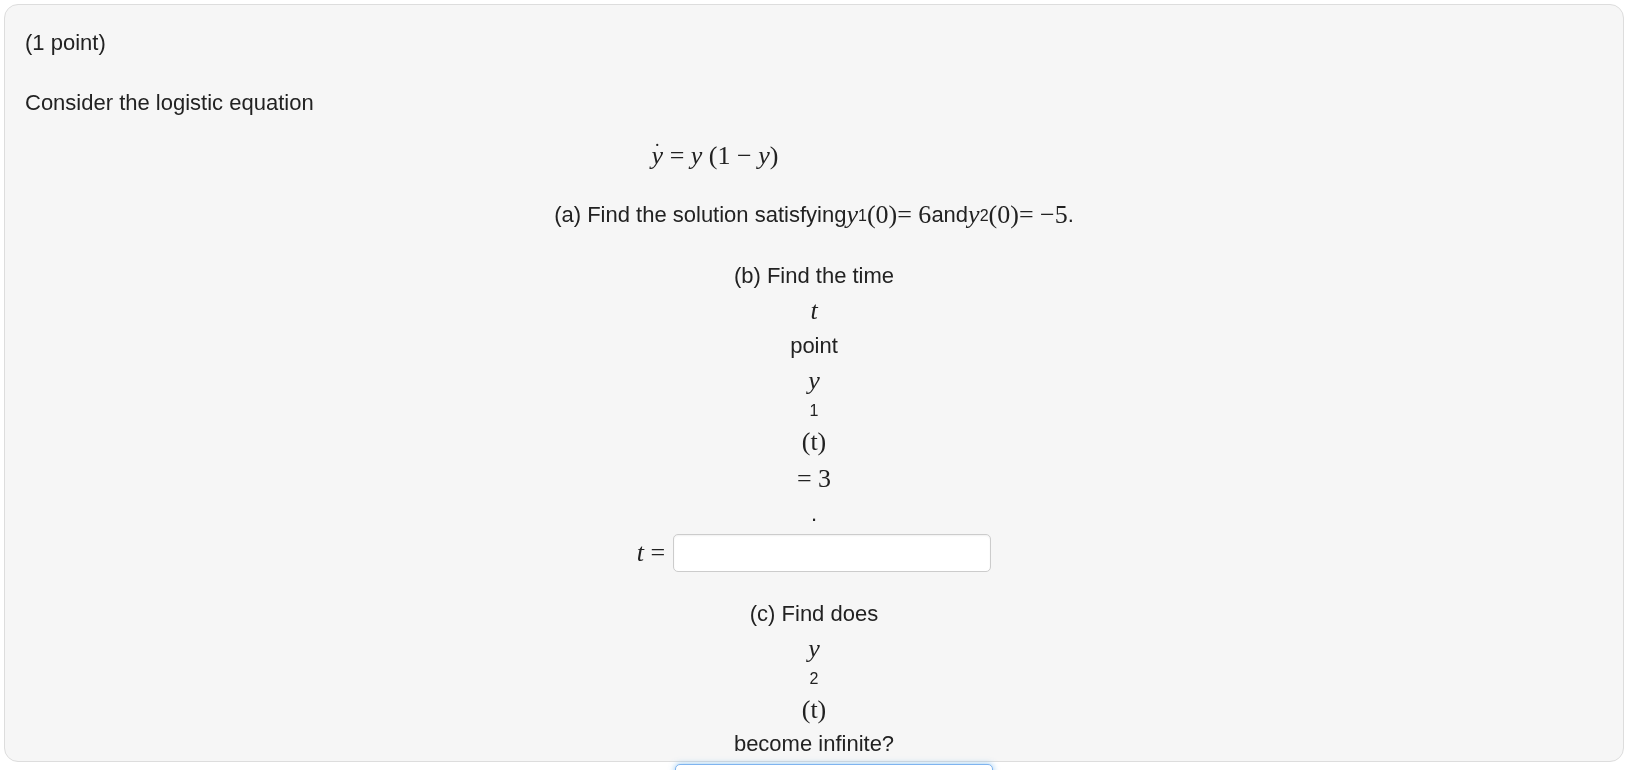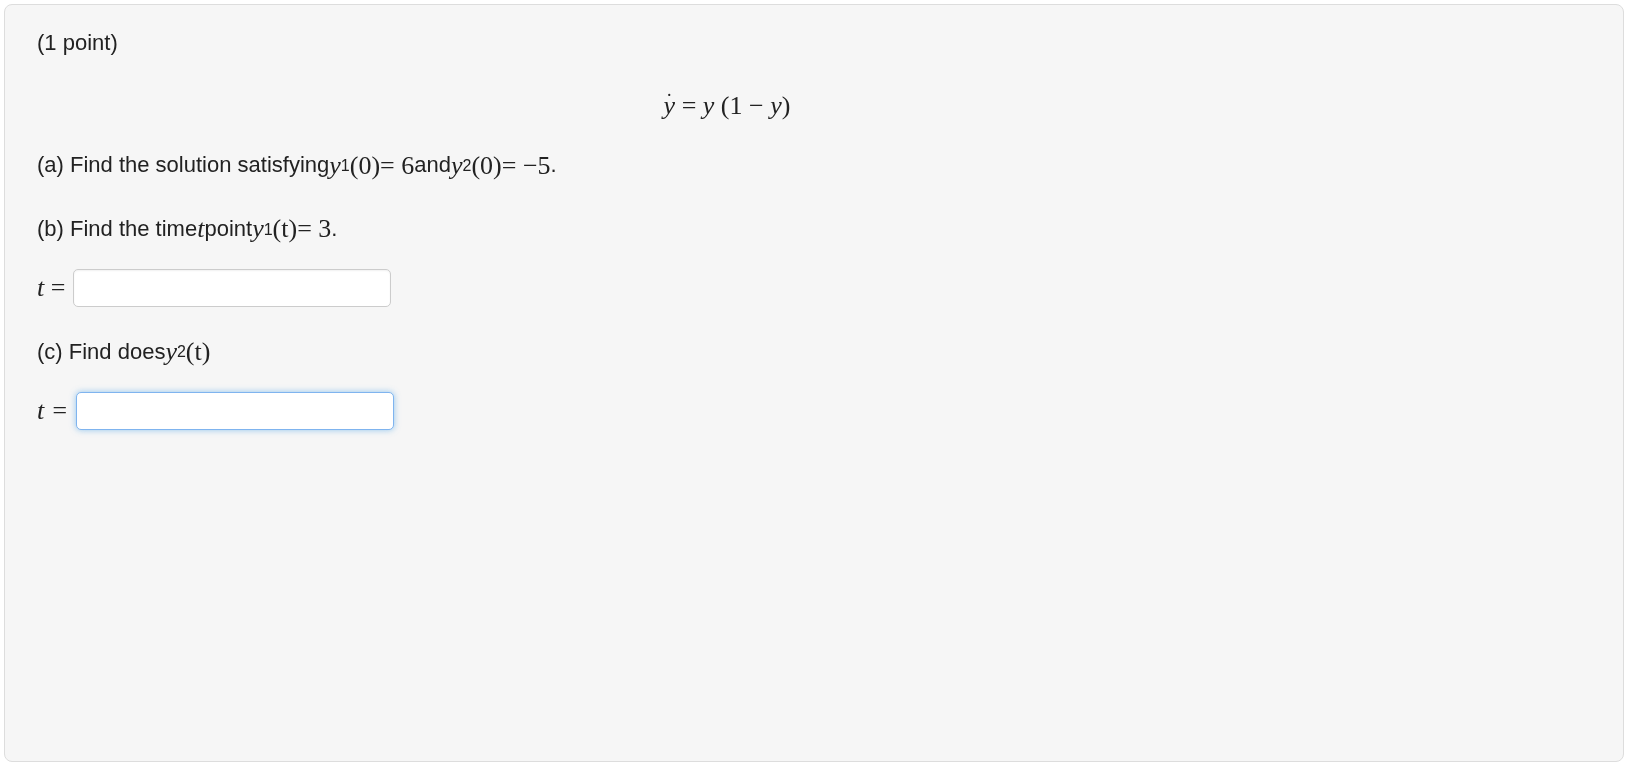--- a/index.html
+++ b/index.html
@@ -9,23 +9,23 @@
     height: 770px;
     background: #fff;
     font-family: Arial, Helvetica, sans-serif;
   }
   .panel {
     box-sizing: border-box;
     width: 1620px;
     height: 758px;
     margin: 4px;
     border: 1px solid #ddd;
-    border-radius: 8px;
+    border-radius: 14px;
     background: #f6f6f6;
-    padding: 22px 20px 20px 32px;
+    padding: 22px 20px 20px 20px;
     font-size: 22px;
     color: #222;
     line-height: 1.45;
     position: relative;
   }
   .pts {
     margin-bottom: 28px;
   }
   .intro {
     margin-bottom: 14px;
@@ -44,22 +44,22 @@
   .dotwrap .dot {
     position: absolute;
     top: -10px; left: 50%;
     transform: translateX(-50%);
     font-style: normal;
     font-size: 18px;
   }
   .mi { font-family: "Times New Roman", Times, serif; font-style: italic; font-size: 26px; }
   .mu { font-family: "Times New Roman", Times, serif; font-style: normal; font-size: 26px; }
   sub.msub { font-size: 16px; font-style: normal; vertical-align: -4px; }
-  .line { margin: 21px 0; display: flex; align-items: center; flex-wrap: wrap; }
-  .section-gap { margin-top: 26px; }
+  .line { margin: 4px 0; display: flex; align-items: center; flex-wrap: wrap; justify-content: center; }
+  .section-gap { margin-top: 26px; flex-direction: column; }
   .label-math { margin-right: 8px; white-space: nowrap; }
   input.mathbox {
     height: 36px;
     width: 300px;
     border: 1px solid #ccc;
     border-radius: 5px;
     background: #fff;
     box-shadow: inset 0 1px 2px rgba(0,0,0,0.06);
     font-size: 18px;
     padding: 0 8px;
@@ -70,20 +70,21 @@
     box-shadow: 0 0 6px rgba(102,175,233,.7);
   }
 </style>
 </head>
 <body>
 
 <div class="panel">
 
   <div class="pts">(1 point)</div>
 
+  <div class="intro">Consider the logistic equation</div>
 
   <div class="eq-display">
     <span class="dotwrap"><span class="dot">.</span><span>y</span></span>
     <span class="mu"> = </span>
     <span>y</span><span class="mu"> (</span><span class="mu">1</span><span class="mu"> − </span><span>y</span><span class="mu">)</span>
   </div>
 
   <div class="line">
     <span>(a) Find the solution satisfying </span>
     <span class="mi">y</span>
@@ -116,20 +117,21 @@
       <span class="mi">t</span><span class="mu"> =</span>
     </span>
     <input class="mathbox" type="text" value="" style="">
   </div>
 
   <div class="line section-gap">
     <span>(c) Find does </span>
     <span class="mi">y</span>
       <sub class="msub">2</sub>
       <span class="mu">(t)</span>
+    <span> become infinite?</span>
   </div>
 
   <div class="line">
     <span class="label-math">
       <span class="mi">t =</span>
     </span>
     <input class="mathbox focused" type="text" value="" style="">
   </div>
 
 </div>

